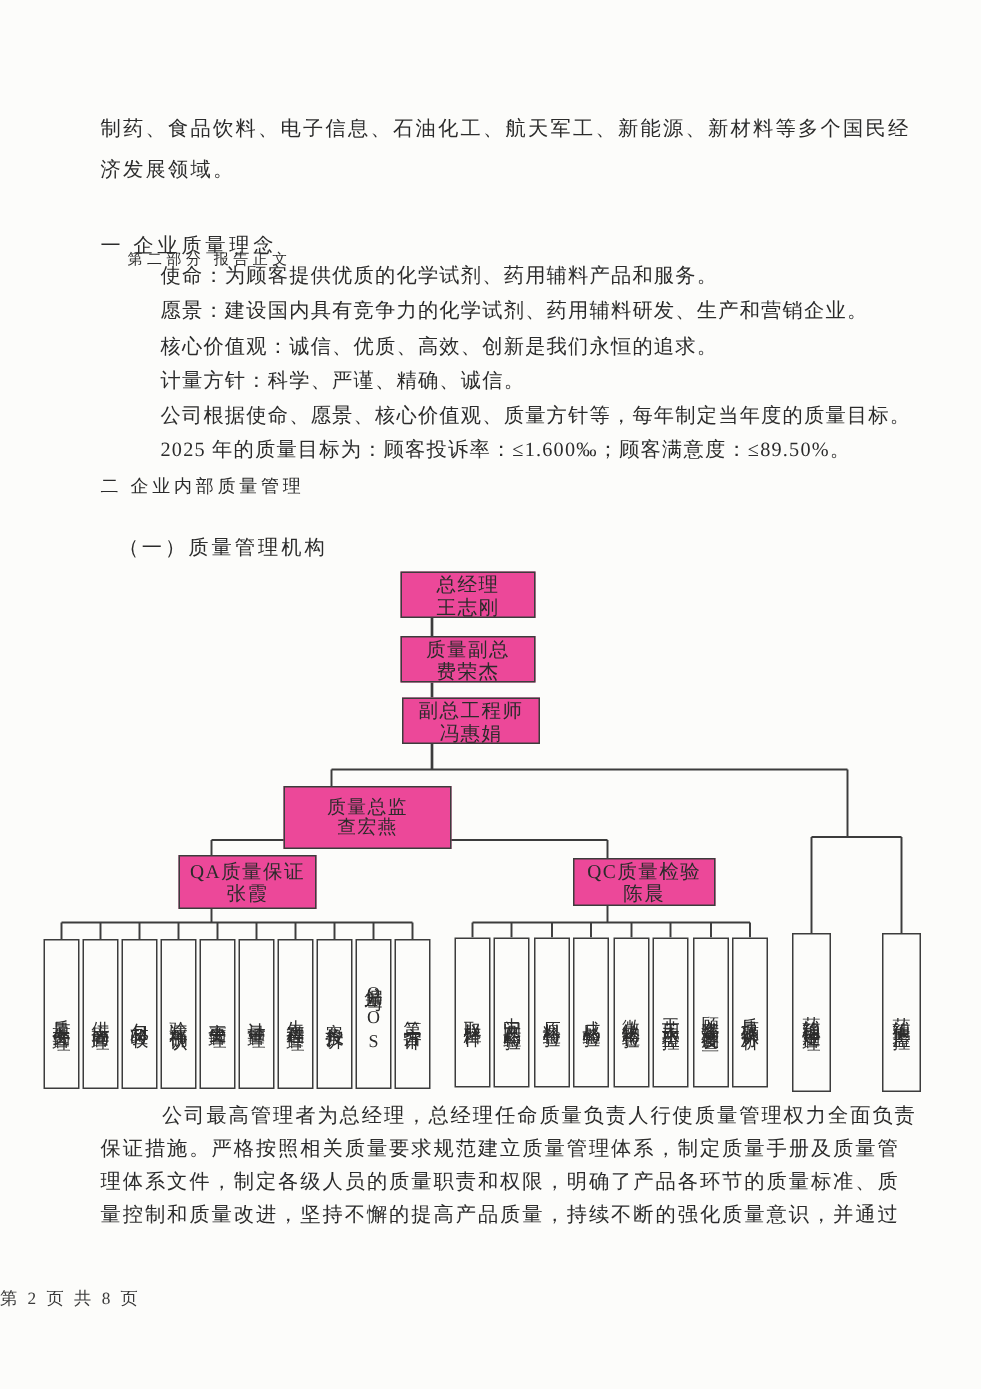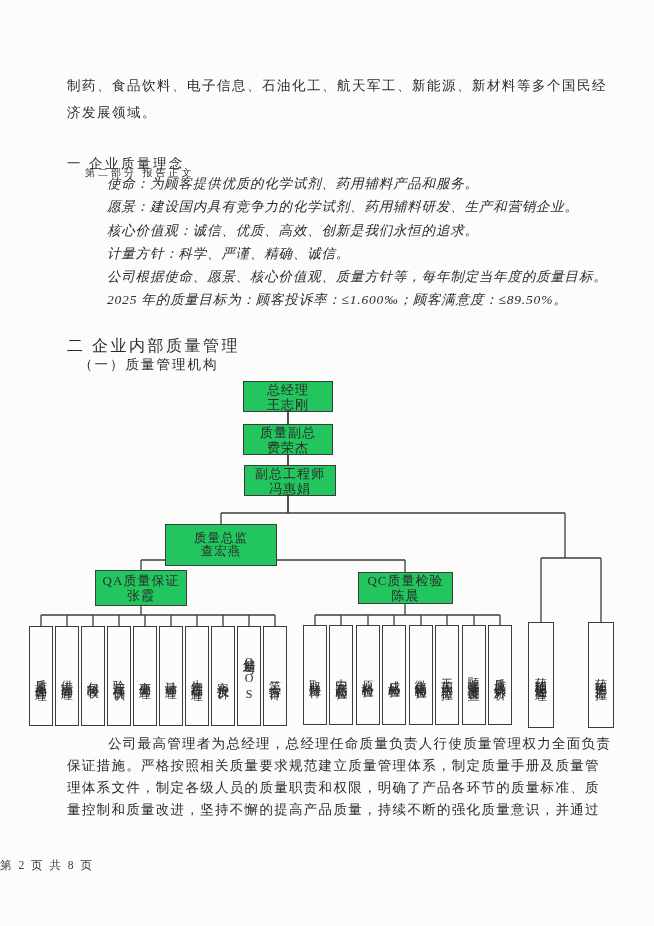--- a/index.html
+++ b/index.html
@@ -10,40 +10,41 @@
     background:#fcfcfa;
     font-family:"Liberation Serif","DejaVu Serif",serif;
     color:#2b2b2b;
     overflow:hidden;
   }
   .abs{position:absolute;}
   .bodyline{font-size:13.5px;letter-spacing:1.5px;white-space:nowrap;}
   .intro{left:67px;top:72px;width:545px;line-height:27px;}
   .part-heading{left:85px;top:129px;font-size:10px;letter-spacing:3px;white-space:nowrap;margin-top:37px;}
   .s1-title{left:67px;top:155px;font-size:13.5px;letter-spacing:2.5px;white-space:nowrap;}
-  .s1-lines{left:107px;top:172px;line-height:23.3px;font-style:italic;}
+  .s1-lines{left:107px;top:172px;line-height:23.3px;}
   .s1-lines .bodyline{letter-spacing:0.8px;}
-  .s2-title{left:67px;top:336px;font-size:16px;letter-spacing:2.5px;white-space:nowrap;}
+  .s2-title{left:67px;top:316px;font-size:12px;letter-spacing:2.5px;white-space:nowrap;}
   .s2-sub{left:79px;top:356px;font-size:13.5px;letter-spacing:2px;white-space:nowrap;}
   .closing{left:67px;top:733px;width:545px;line-height:22px;}
   .closing .bodyline{letter-spacing:1.3px;}
   .closing .indent{padding-left:41px;}
   .footer{left:0;top:858px;width:654px;text-align:left;font-size:11.5px;letter-spacing:2px;color:#3a3a3a;}
 
   
   .orgchart{left:0;top:378px;width:654px;height:356px;}
   .connectors{position:absolute;left:0;top:0;width:654px;height:356px;}
   .obox{
     position:absolute;
     border:1.5px solid #3c3c3c;
-    background:#22c55e;
+    background:#ec4899;
     display:flex;flex-direction:column;
     align-items:center;justify-content:center;
     text-align:center;
     box-sizing:border-box;
+    margin-left:24px;
   }
   .obox .t,.obox .n{font-size:13px;letter-spacing:1px;line-height:15px;white-space:nowrap;}
   .obox.small .t,.obox.small .n{font-size:12.5px;line-height:13.5px;}
   .row{position:absolute;display:flex;justify-content:space-between;}
   .vbox{
     border:1.2px solid #3c3c3c;
     background:#fcfcfa;
     box-sizing:border-box;
     display:flex;align-items:center;justify-content:center;
   }

